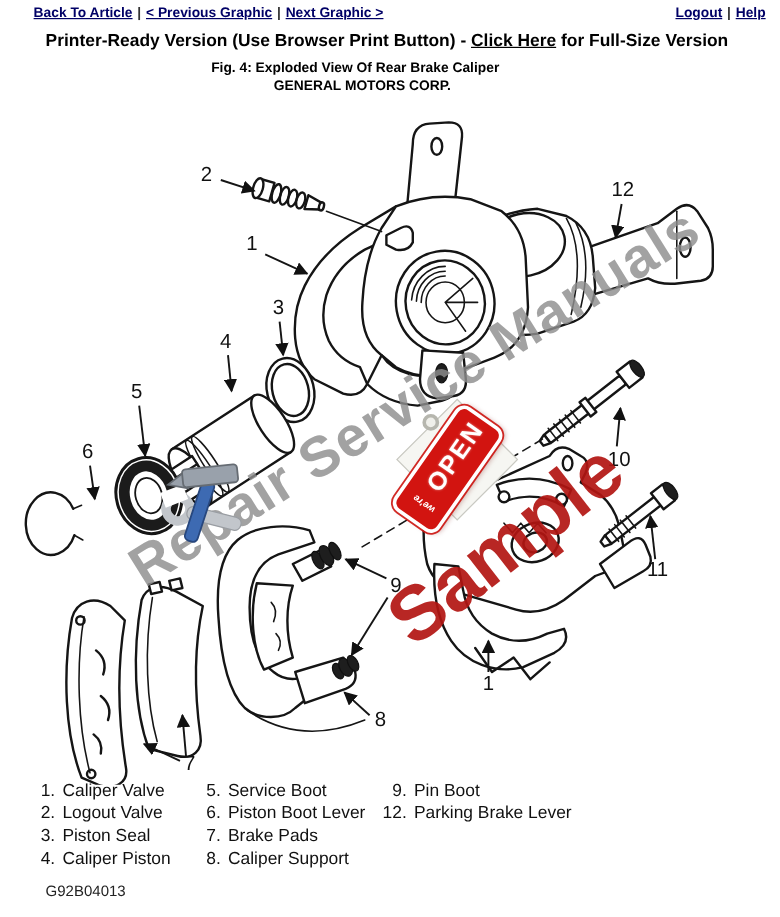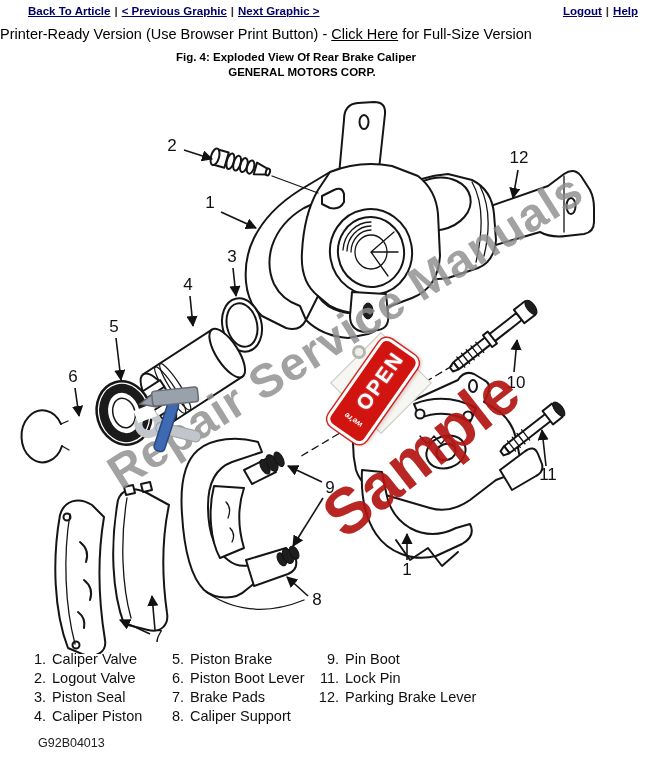--- a/index.html
+++ b/index.html
@@ -8,21 +8,21 @@
 
   
   .nav { position:absolute; left:0; top:5px; width:650px; height:16px; font-size:11.5px; font-weight:bold; }
   .nav-left { position:absolute; left:28px; top:0; white-space:nowrap; }
   .nav-right { position:absolute; right:12px; top:0; white-space:nowrap; }
   .nav a { color:#000066; text-decoration:underline; cursor:pointer; }
   .sep { color:#333; font-weight:bold; padding:0 4px; text-decoration:none; }
 
   
   .printer-line { position:absolute; left:0; top:26px; width:532px; text-align:center;
-                  font-size:14.5px; font-weight:normal; color:#000; white-space:nowrap; }
+                  font-size:14.5px; font-weight:bold; color:#000; white-space:nowrap;padding-left:38px; }
   .printer-line a { color:#000; text-decoration:underline; cursor:pointer; }
   .fig-caption { position:absolute; left:0; top:51px; width:592px; text-align:center;
                  font-size:11.5px; font-weight:bold; color:#000; }
   .company { position:absolute; left:0; top:66px; width:604px; text-align:center;
              font-size:11.5px; font-weight:bold; color:#000; }
 
   
   .diagram { position:absolute; left:0; top:88px; width:650px; height:566px; }
   .diagram > svg.art { position:absolute; left:0; top:0; z-index:1; }
 
@@ -295,45 +295,41 @@
           <span>Piston Seal</span>
         </div>
       <div class="pl-item">
           <span class="pl-num">4.</span>
           <span>Caliper Piston</span>
         </div>
     </div>
     <div class="pcol pcol-1">
       <div class="pl-item">
           <span class="pl-num">5.</span>
-          <span>Piston Brake</span>
+          <span>Service Boot</span>
         </div>
       <div class="pl-item">
           <span class="pl-num">6.</span>
           <span>Piston Boot Lever</span>
         </div>
       <div class="pl-item">
           <span class="pl-num">7.</span>
           <span>Brake Pads</span>
         </div>
       <div class="pl-item">
           <span class="pl-num">8.</span>
           <span>Caliper Support</span>
         </div>
     </div>
     <div class="pcol pcol-2">
       <div class="pl-item">
           <span class="pl-num">9.</span>
           <span>Pin Boot</span>
         </div>
       <div class="pl-item">
-          <span class="pl-num">11.</span>
-          <span>Lock Pin</span>
-        </div>
-      <div class="pl-item">
           <span class="pl-num">12.</span>
           <span>Parking Brake Lever</span>
         </div>
     </div>
   </div>
 
   <div class="figid">G92B04013</div>
 
 </div>
 

